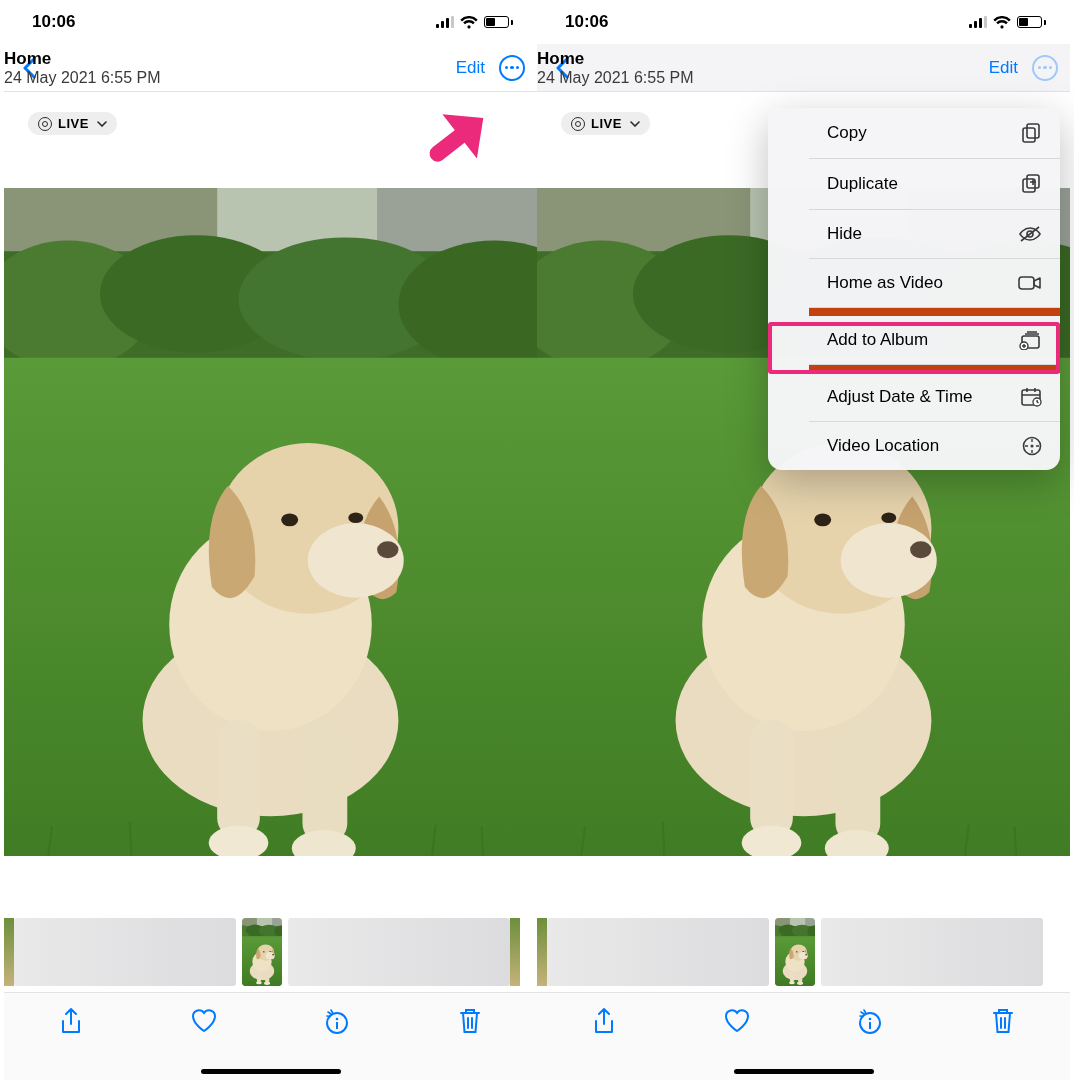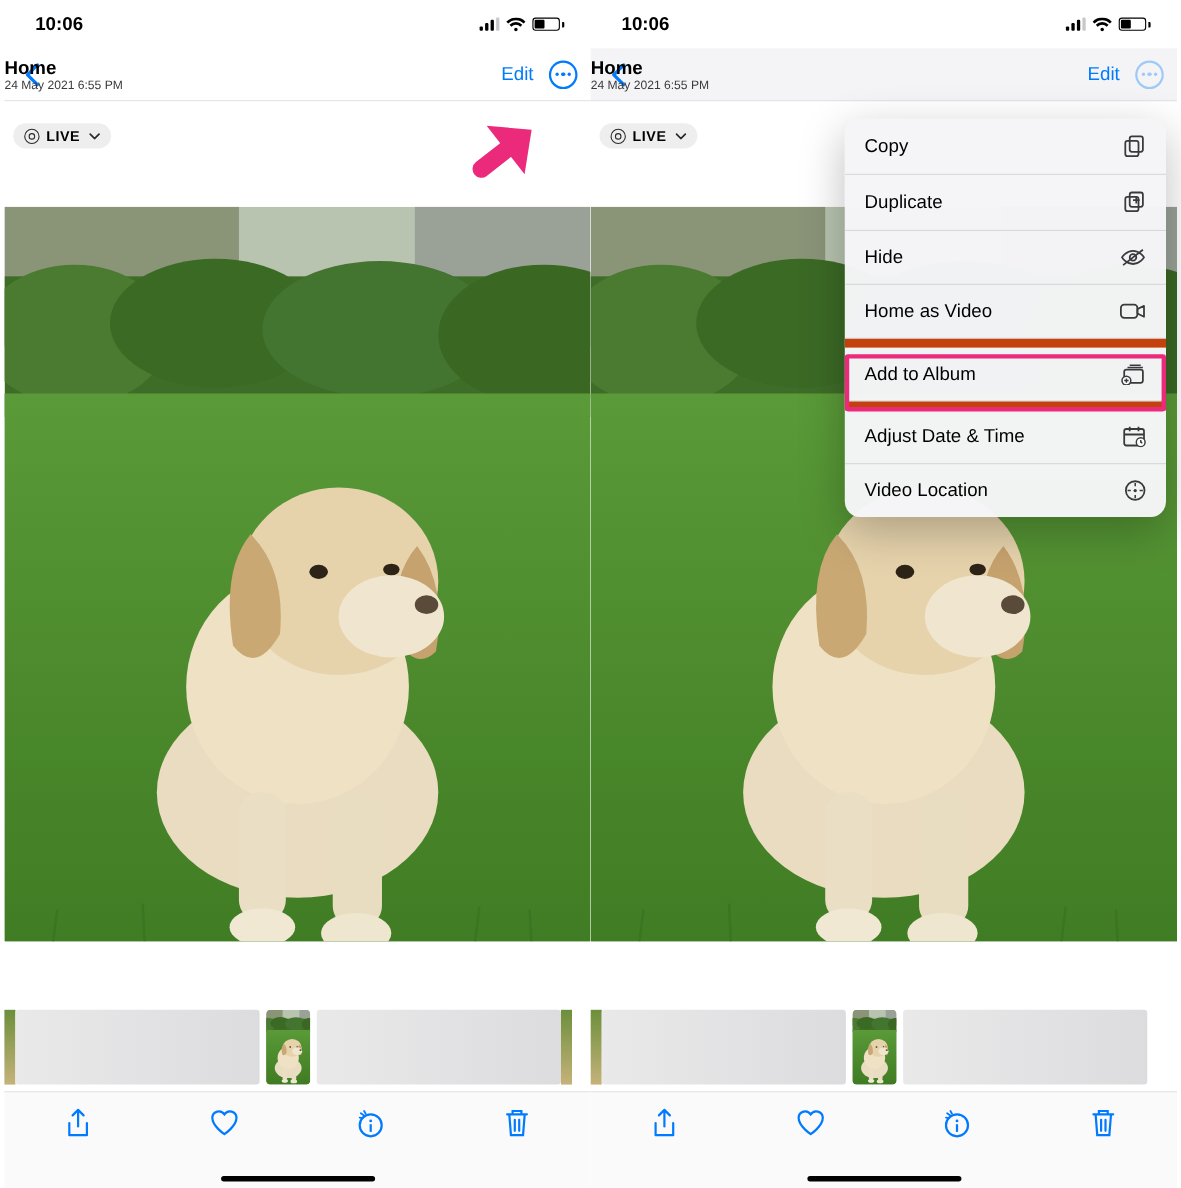--- a/index.html
+++ b/index.html
@@ -59,30 +59,30 @@
     border-bottom:1px solid var(--divider);
     position:relative;
   }
   .back{color:var(--ios-blue);padding:6px;}
   .nav-title{
     position:absolute;left:0;right:0;
     text-align:left;
     pointer-events:none;
   }
   .nav-title .t1{font-size:17px;font-weight:600;}
-  .nav-title .t2{font-size:11px;color:#3a3a3c;}
+  .nav-title .t2{font-size:16px;color:#3a3a3c;}
   .nav-right{margin-left:auto;display:flex;align-items:center;gap:14px;}
   .edit{color:var(--ios-blue);font-size:17px;}
   .more{width:26px;height:26px;border:2px solid var(--ios-blue);border-radius:50%;display:flex;align-items:center;justify-content:center;color:var(--ios-blue);}
   .more.faded{opacity:.35;}
   .dot{width:3.5px;height:3.5px;border-radius:50%;background:currentColor;margin:0 1px;}
   
   .livebadge{
     position:absolute;
-    top:112px;left:8px;
+    top:112px;left:24px;
     background:#eeeeef;
     border-radius:14px;
     padding:4px 10px;
     display:flex;align-items:center;gap:6px;
     font-size:13px;font-weight:600;letter-spacing:.5px;
   }
   .live-ring{width:14px;height:14px;border:1.5px solid #2b2b2b;border-radius:50%;position:relative;}
   .live-ring::after{content:"";position:absolute;inset:3px;border:1px solid #2b2b2b;border-radius:50%;}
   .chev-down{margin-left:2px;}
   
@@ -149,20 +149,21 @@
   
   .ctxmenu{
     position:absolute;
     top:108px;right:10px;
     width:292px;
     background:rgba(245,245,247,.98);
     border-radius:14px;
     box-shadow:0 12px 40px rgba(0,0,0,.25);
     overflow:hidden;
     font-size:17px;
+    padding-left:41px;
   }
   .mitem{
     display:flex;align-items:center;justify-content:space-between;
     padding:14px 18px;
     border-bottom:1px solid #d8d8dc;
     position:relative;
   }
   .mitem:last-child{border-bottom:none;}
   .mitem.gap{border-top:8px solid #c2410c;}
   .mitem .micon{color:#3a3a3c;}

